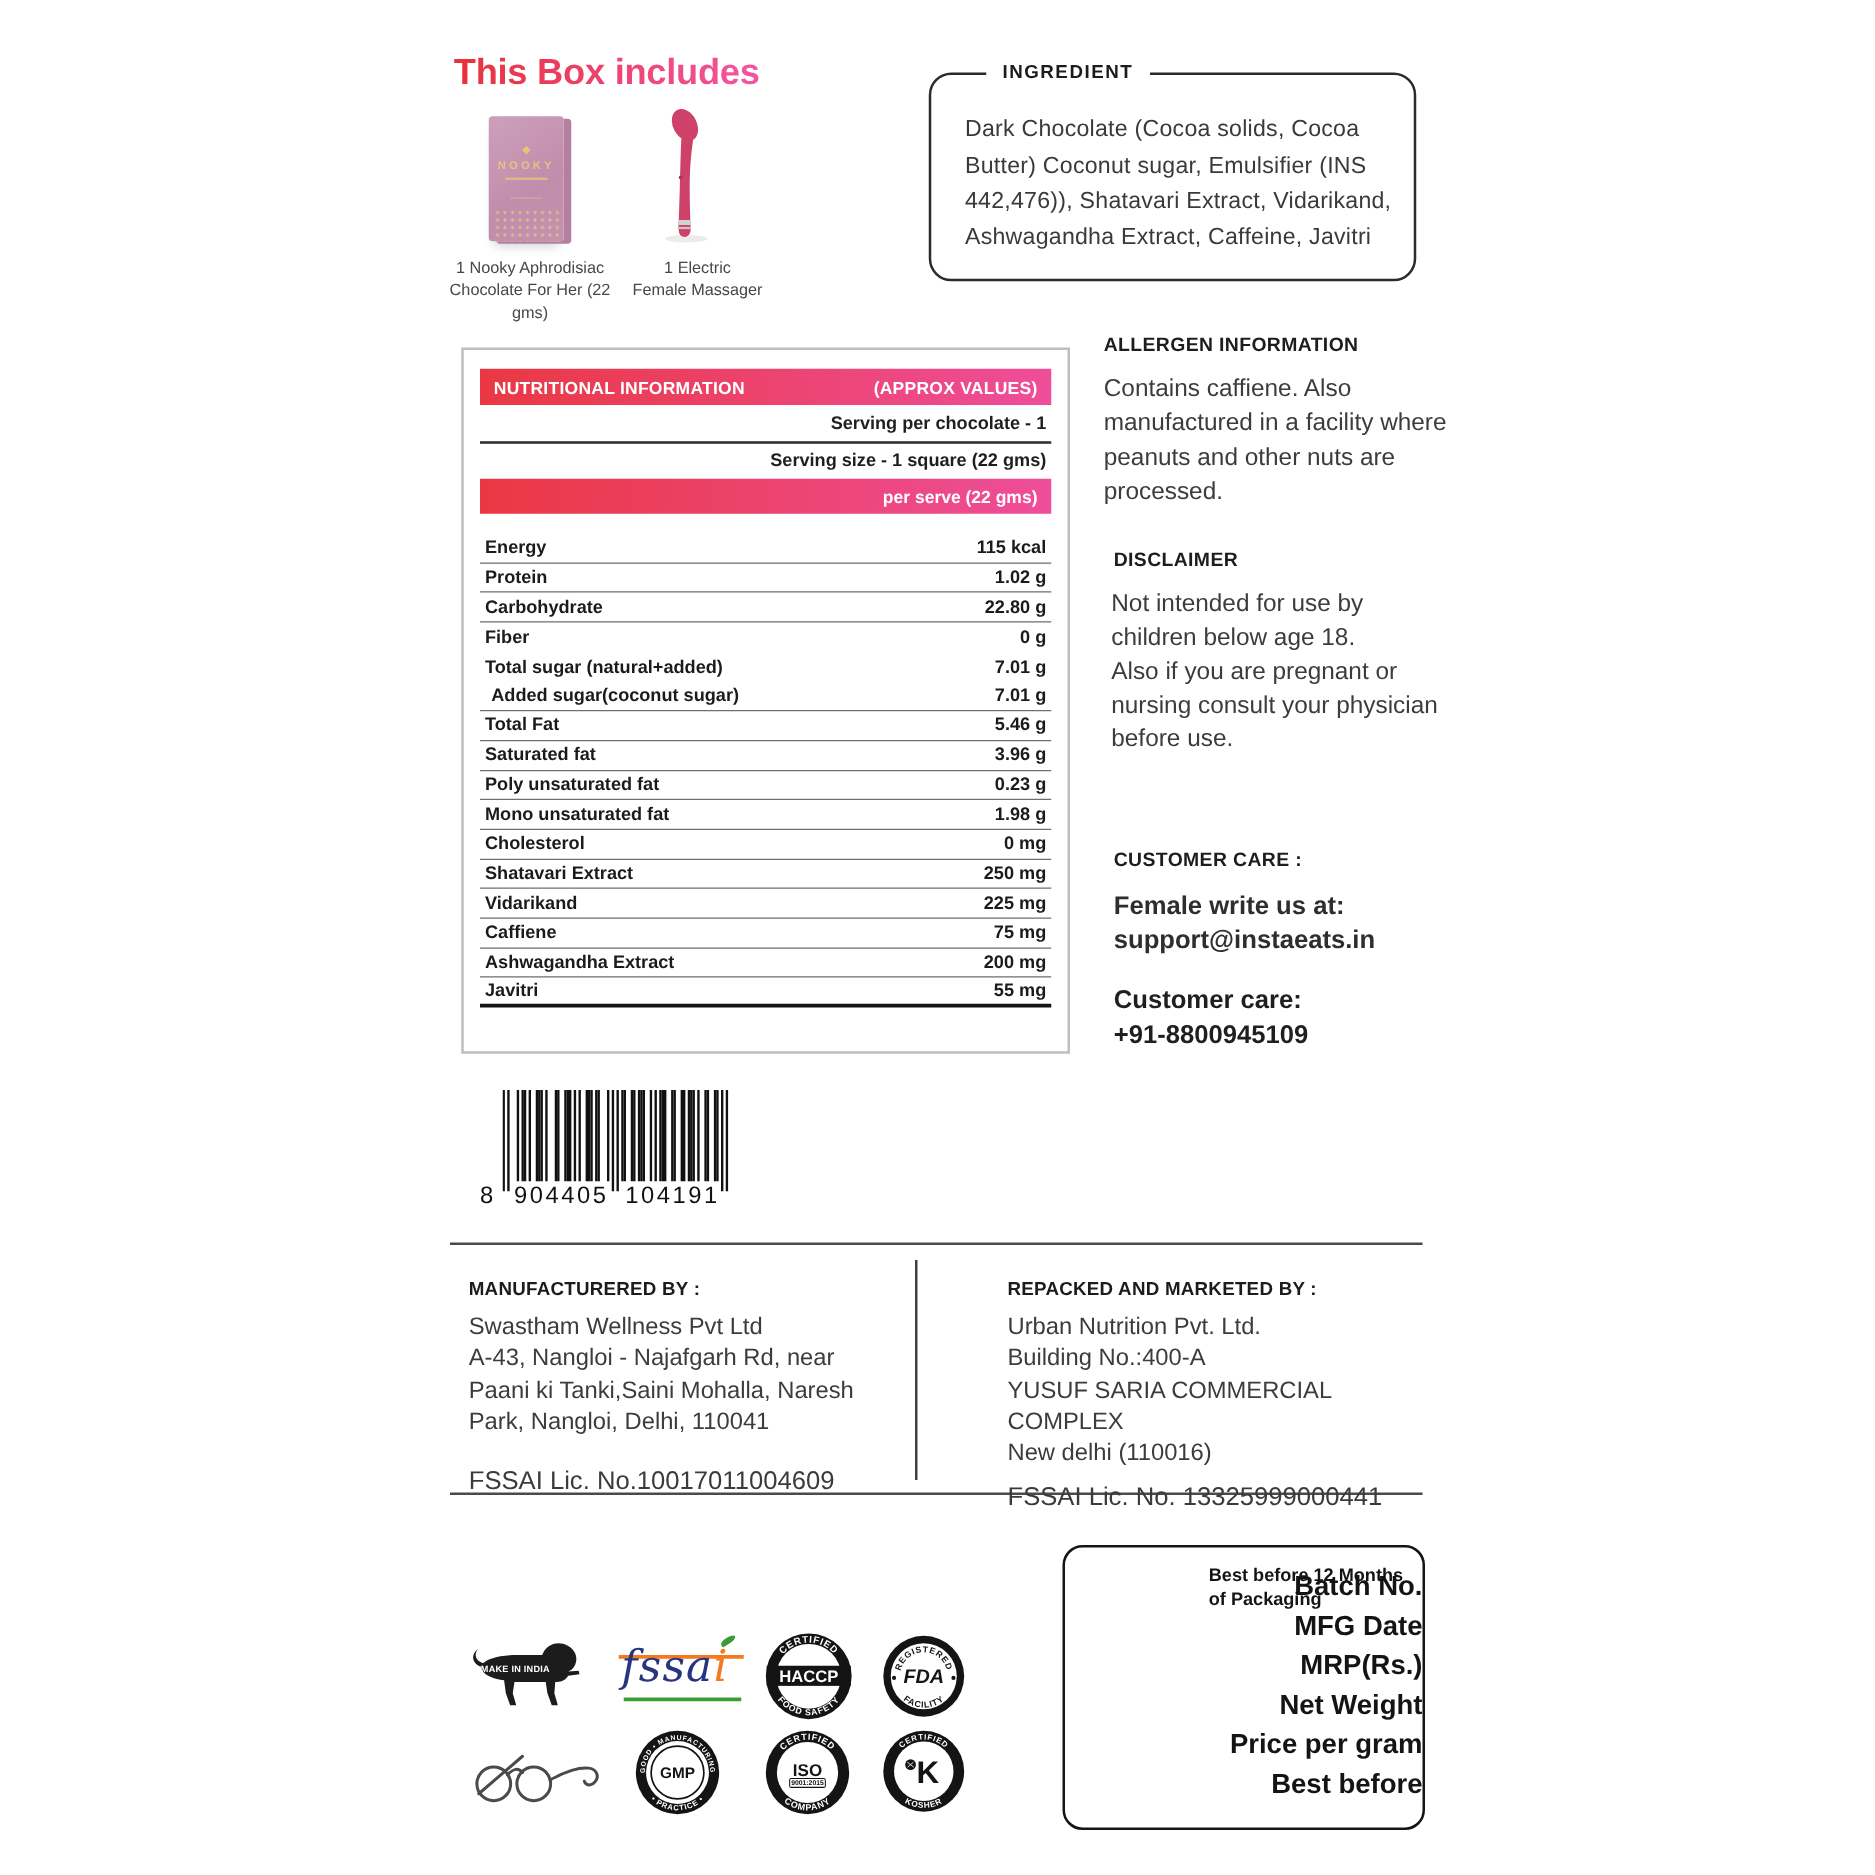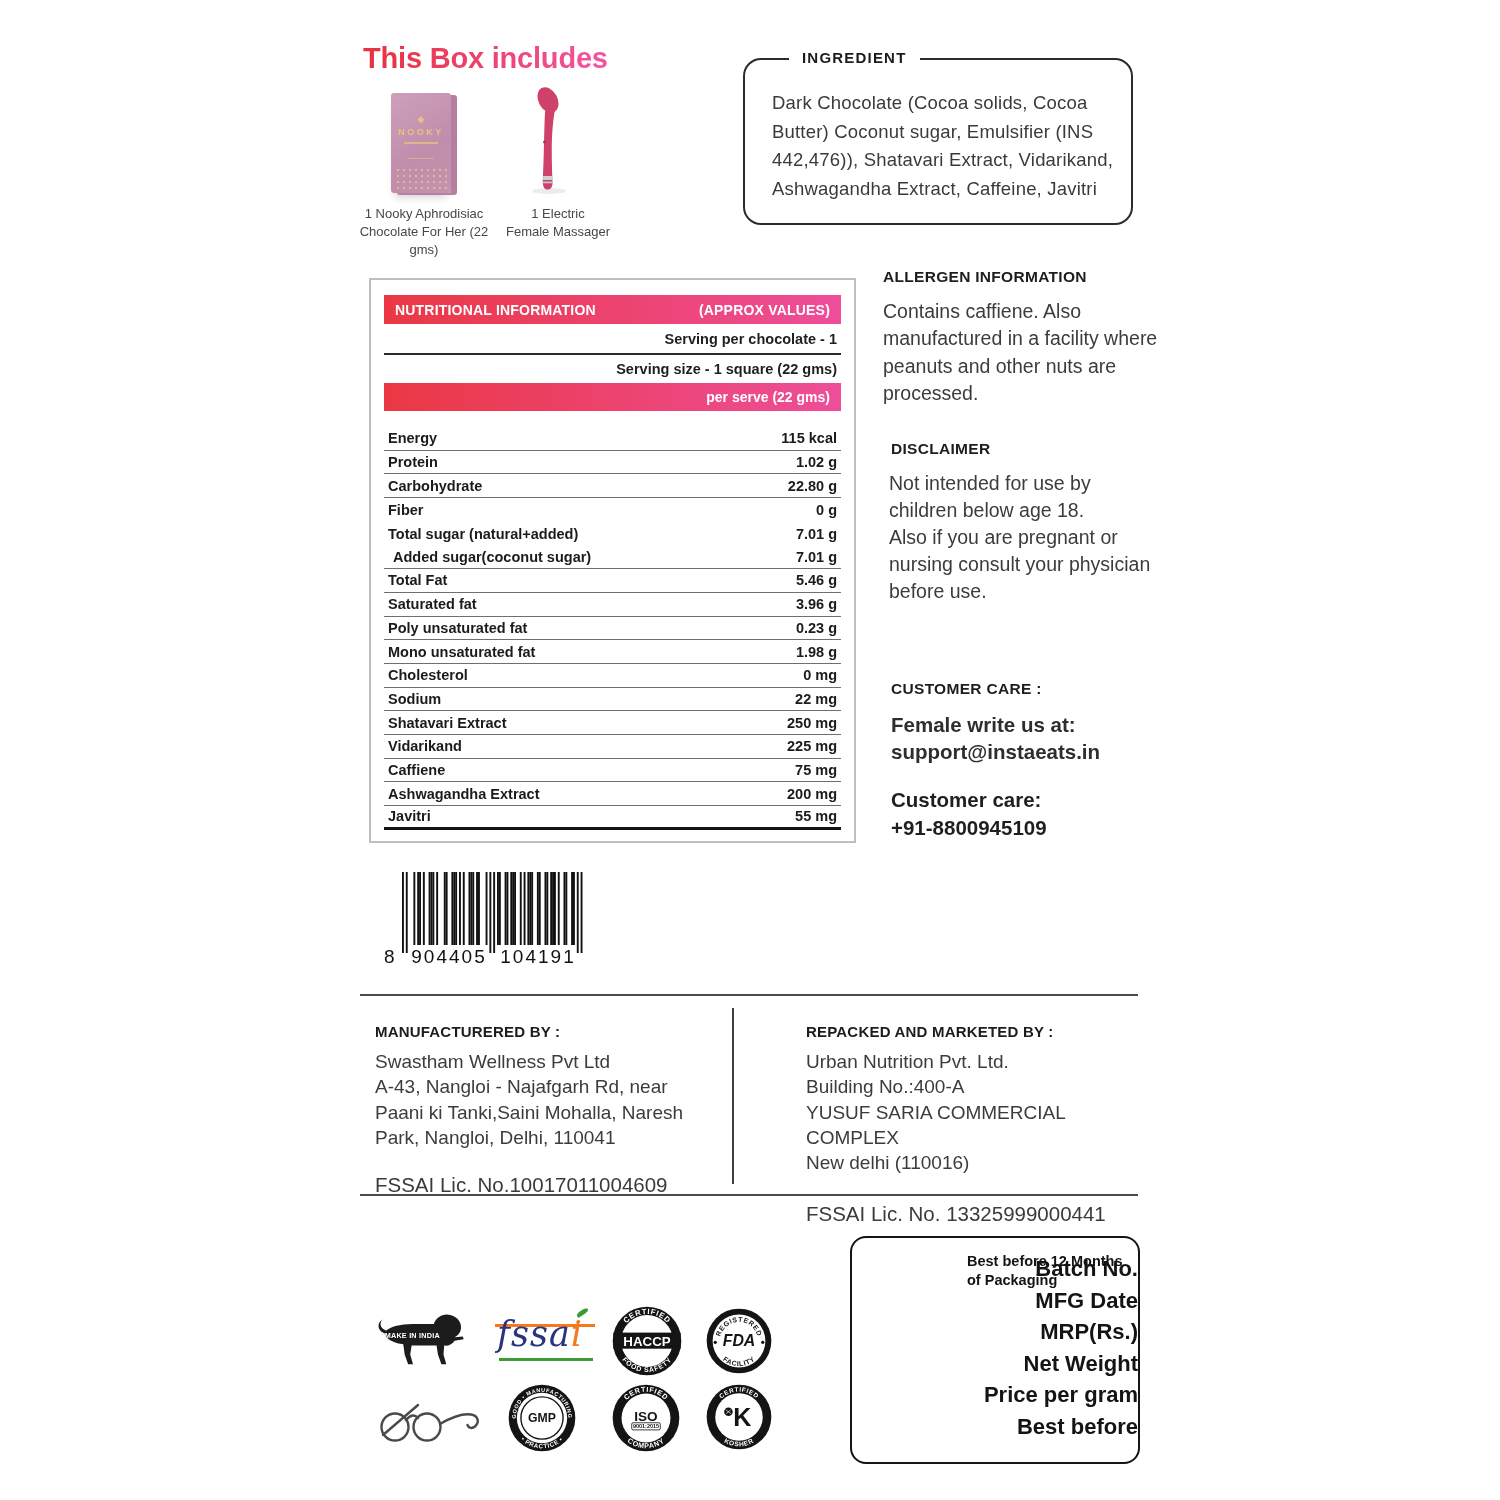--- a/index.html
+++ b/index.html
@@ -170,24 +170,20 @@
           <span>Poly unsaturated fat</span>
           <span>0.23 g</span>
         </div>
         <div class="nrow hasline">
           <span>Mono unsaturated fat</span>
           <span>1.98 g</span>
         </div>
         <div class="nrow hasline">
           <span>Cholesterol</span>
           <span>0 mg</span>
-        </div>
-        <div class="nrow hasline">
-          <span>Sodium</span>
-          <span>22 mg</span>
         </div>
         <div class="nrow hasline">
           <span>Shatavari Extract</span>
           <span>250 mg</span>
         </div>
         <div class="nrow hasline">
           <span>Vidarikand</span>
           <span>225 mg</span>
         </div>
         <div class="nrow hasline">
@@ -302,21 +298,21 @@
   </div>
 
   <div class="abs addr" style="left:806px;top:1023px;width:345px">
     <div class="addr-title">REPACKED AND MARKETED BY :</div>
     <div style="margin-top:9px">
         <div class="tline">Urban Nutrition Pvt. Ltd.</div>
         <div class="tline">Building No.:400-A</div>
         <div class="tline">YUSUF SARIA COMMERCIAL COMPLEX</div>
         <div class="tline">New delhi (110016)</div>
       </div>
-    <div class="license" style="margin-top:27px">FSSAI Lic. No. 13325999000441</div>
+    <div class="license" style="margin-top:11px">FSSAI Lic. No. 13325999000441</div>
   </div>
 
   <svg class="badge" style="left:370px;top:1303px;width:104px;height:74px" viewBox="0 0 150 86">
     <path fill="#1c1c1c" d="M22 32 C26 24 44 20 62 20 L92 20 C95 10 106 4 116 7 C127 10 133 19 131 28 C130 33 127 37 122 39 L134 38 L135 42 L122 44 C119 49 113 52 107 51 L106 64 L110 78 L103 78 L98 64 L96 51 L60 51 L58 64 L62 78 L55 78 L50 64 L48 49 C36 48 26 43 23 38 C21 35 21 34 22 32 Z"></path>
     <path fill="#1c1c1c" d="M24 34 C12 32 8 20 18 13 C12 20 16 28 26 30 Z"></path>
     <text x="61" y="40" text-anchor="middle" font-size="10.5" font-weight="bold" fill="#fff" letter-spacing=".3">MAKE IN INDIA</text>
   </svg>
 
   <div class="abs fssai-logo">
     <span class="fssai-line-orange"></span>

